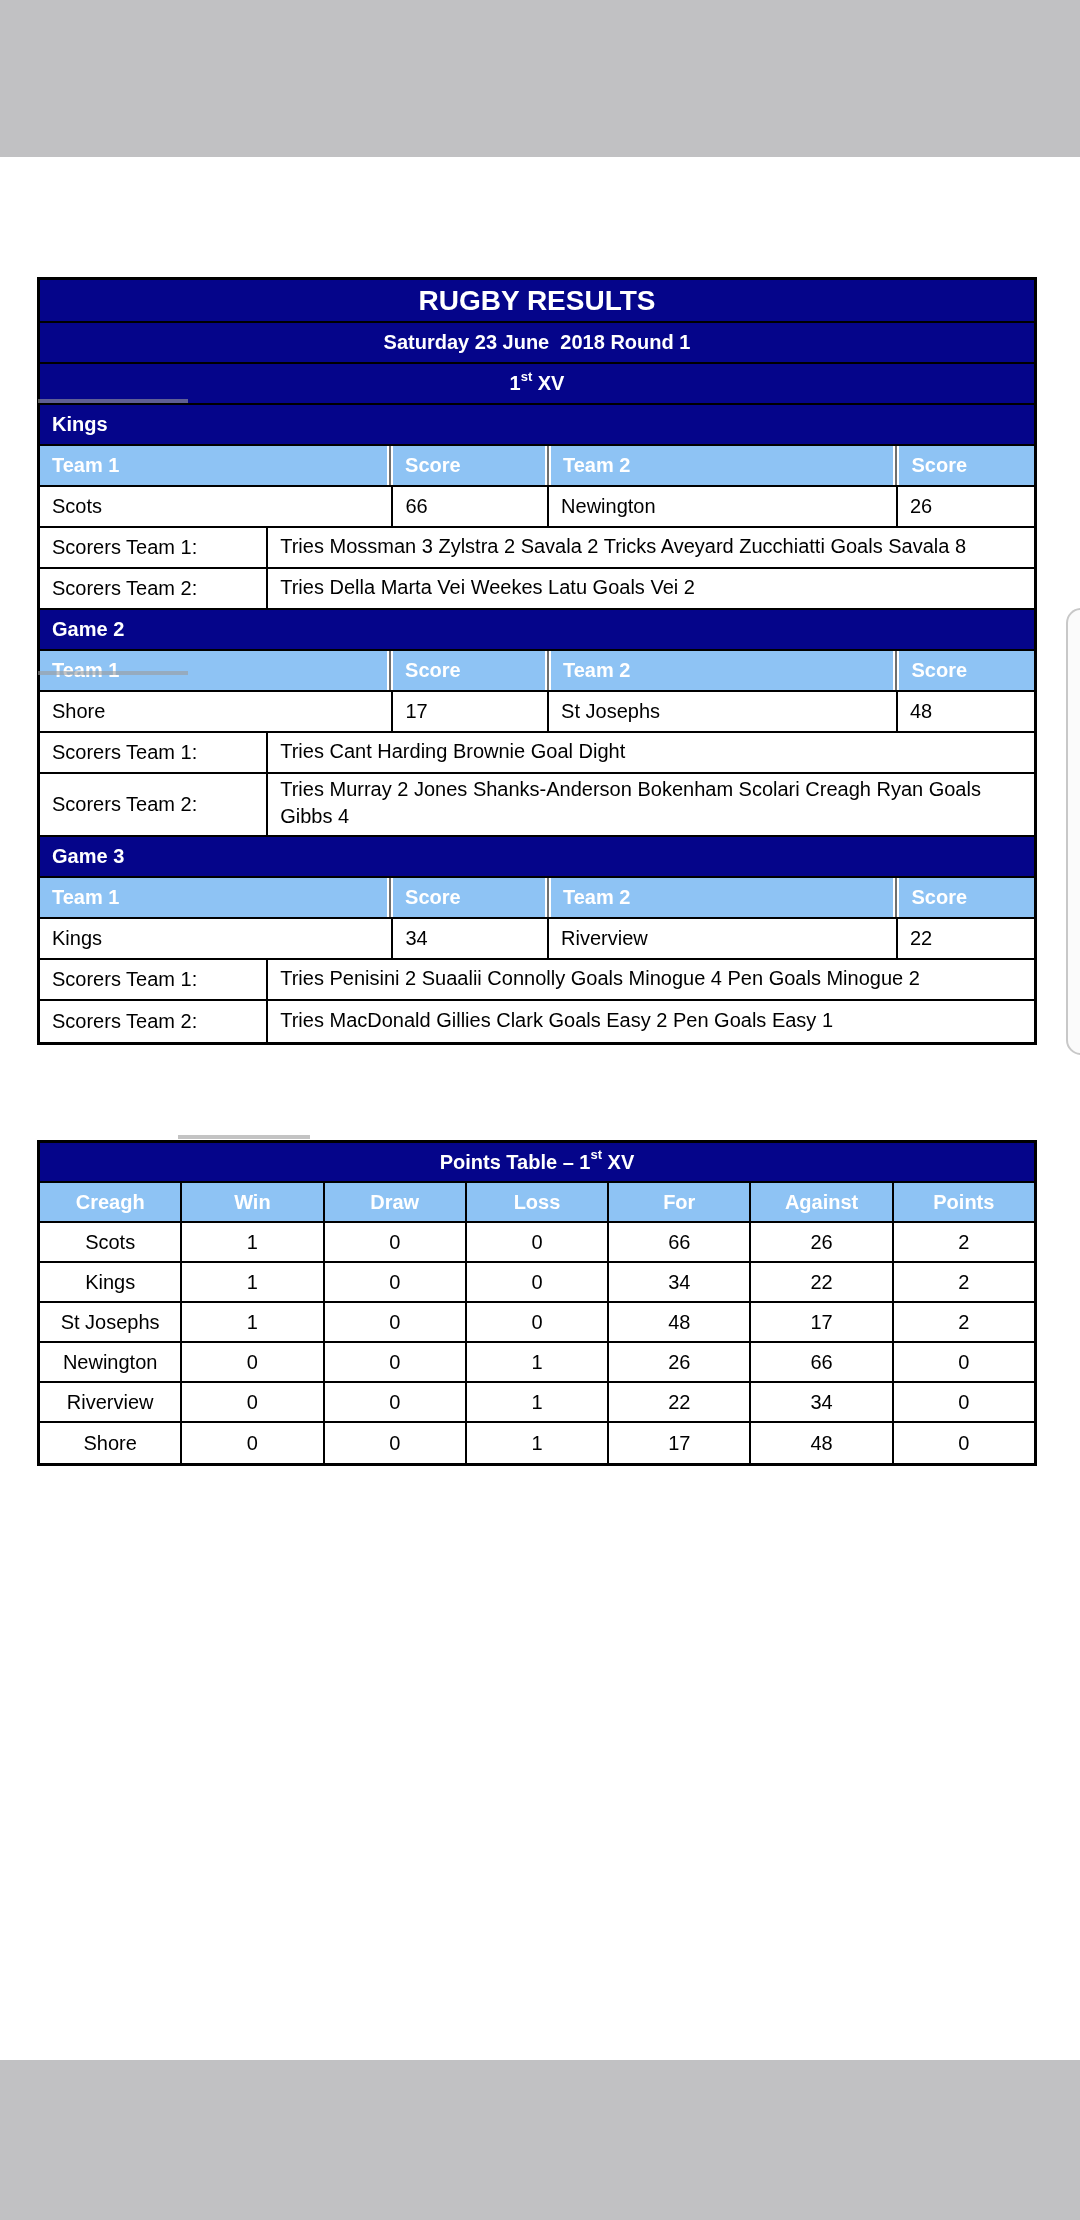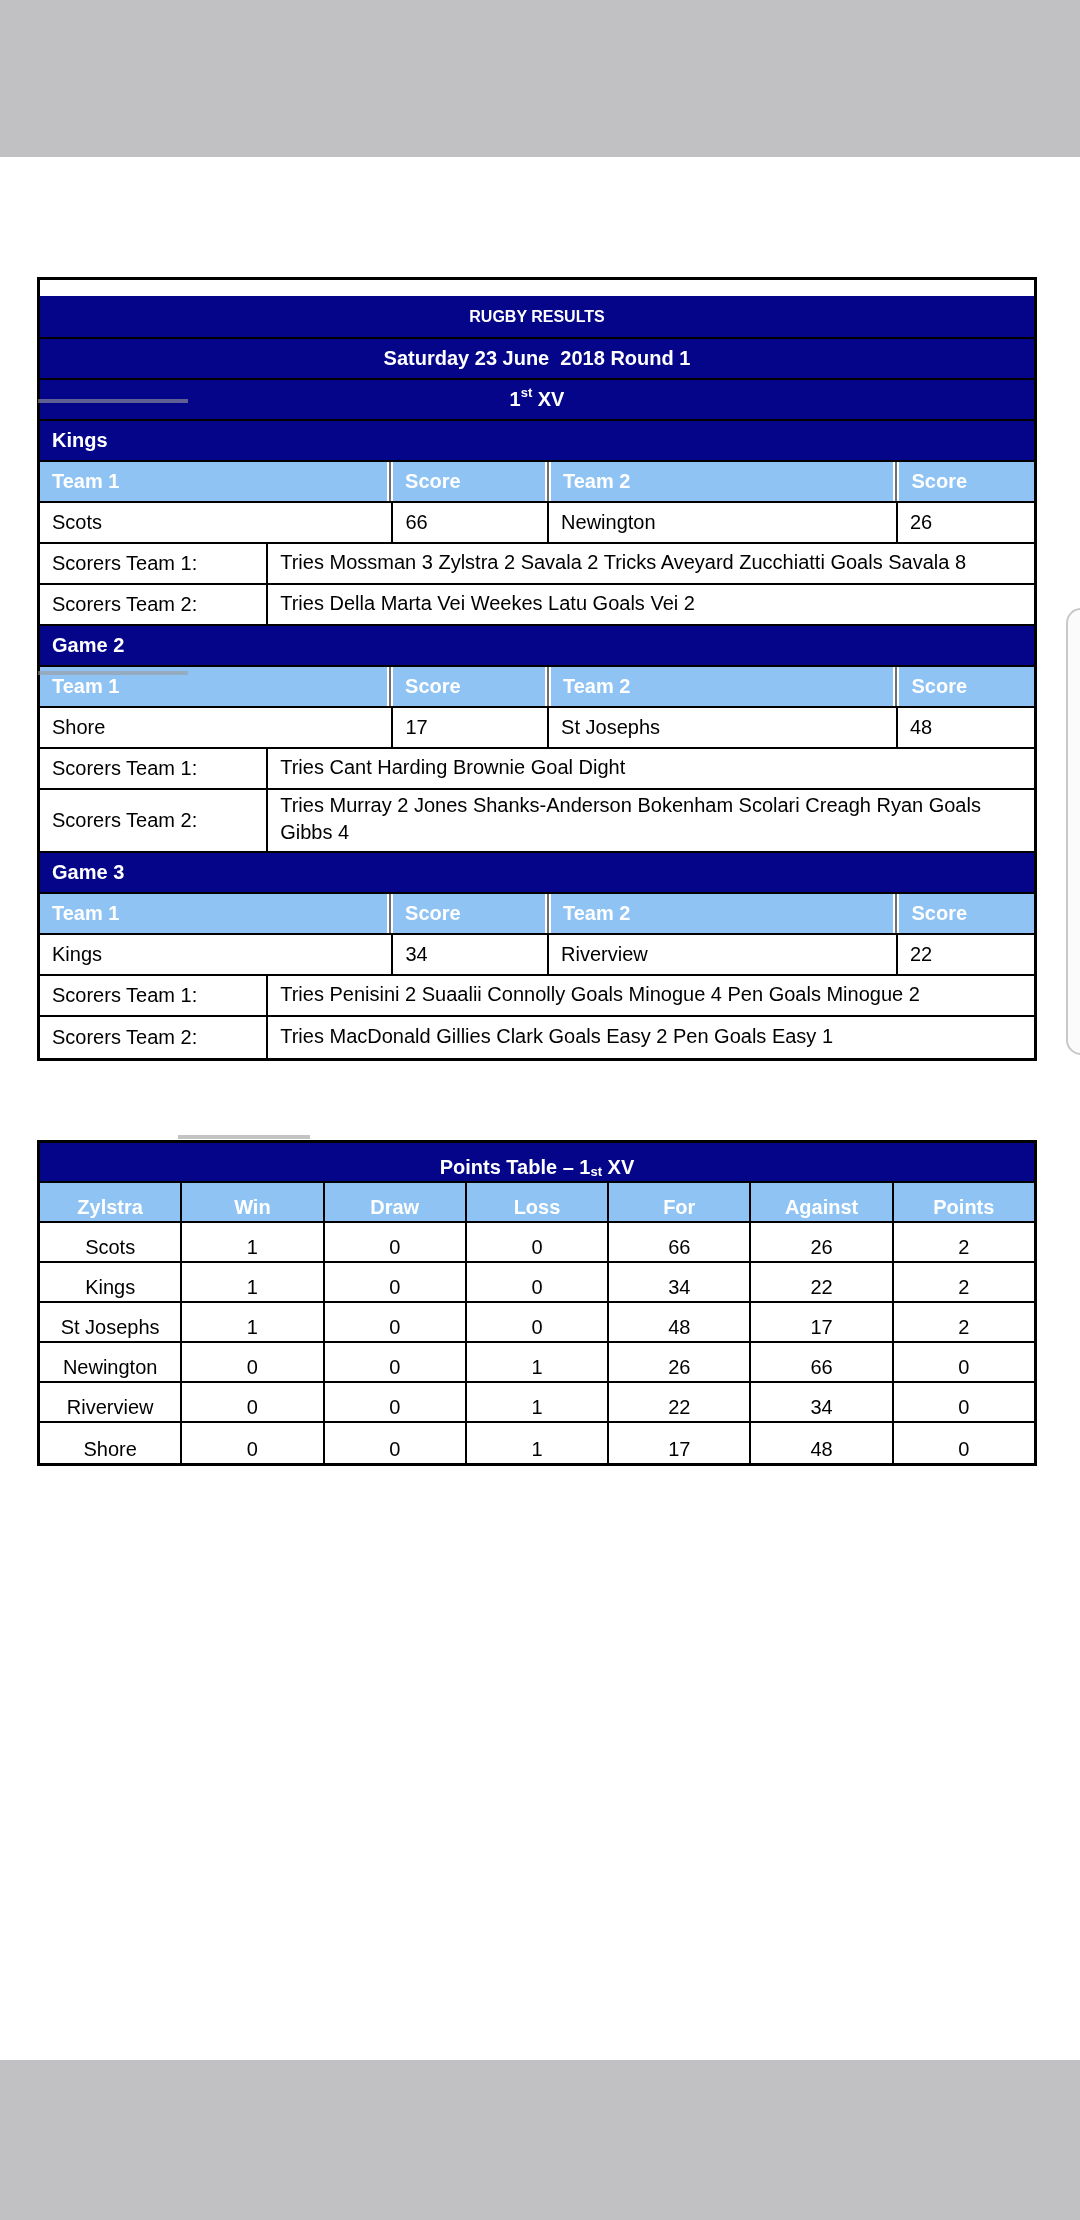--- a/index.html
+++ b/index.html
@@ -31,21 +31,21 @@
   .tbl1{top:277px;}
   .tbl2{top:1140px;}
 
   .row{
     display:flex;align-items:stretch;box-sizing:border-box;
     border-bottom:2px solid var(--border_black);
     min-height:41px;
   }
   .row:last-child{border-bottom:none;}
   .navy{background:var(--navy);color:var(--header_text);font-weight:bold;}
-  .row-title{min-height:43px;font-size:16px;margin-top:16px;}
+  .row-title{min-height:43px;font-size:28px;}
 
   .cell{
     display:flex;align-items:center;box-sizing:border-box;
     padding:2px 4px 2px 12px;min-width:0;
   }
   .cell.center{justify-content:center;padding-left:4px;}
   .cell.w100{flex:1 1 100%;}
   .bordered{border-right:2px solid var(--border_black);}
   .cell:last-child{border-right:none;}
 
@@ -57,21 +57,21 @@
   .c-slabel{flex:219;}
   .c-sdetail{flex:781;line-height:27px;padding-bottom:5px;}
 
   
   .hdr{background:#b91c1c;}
   .hdr .cell{background:var(--light_blue);color:var(--header_text);font-weight:bold;}
   .vsep{flex:0 0 6px;align-self:stretch;
         background:linear-gradient(to right,#ffffff 0 2px,#6f6f6f 2px 4px,#ffffff 4px 6px);}
 
   
-  .tbl2 .cell{flex:1;justify-content:center;padding:2px 16px;text-align:center;align-items:flex-end;}
+  .tbl2 .cell{flex:1;justify-content:center;padding:2px 16px;text-align:center;}
   .tbl2 .row{min-height:40px;}
   .phdr .cell{background:var(--light_blue);color:var(--header_text);font-weight:bold;
               border-right:2px solid var(--border_black);}
   .phdr .cell:last-child{border-right:none;}
 
   .pre{white-space:pre-wrap;}
   sup.st{font-size:13px;line-height:0;position:relative;top:-7px;font-weight:bold;}
 
   .artifact{position:absolute;height:4px;background:#9b9b9b;opacity:0.6;}
 
@@ -190,21 +190,21 @@
 
 <div class="tbl tbl2">
   <div class="row navy">
     <div class="cell">
         <span>Points Table – 1</span>
         <sup class="st">st</sup>
         <span class="pre"> XV</span>
       </div>
   </div>
   <div class="row phdr">
-    <div class="cell">Zylstra</div>
+    <div class="cell">Creagh</div>
     <div class="cell">Win</div>
     <div class="cell">Draw</div>
     <div class="cell">Loss</div>
     <div class="cell">For</div>
     <div class="cell">Against</div>
     <div class="cell">Points</div>
   </div>
 
   <div class="row">
     <div class="cell bordered">Scots</div>

